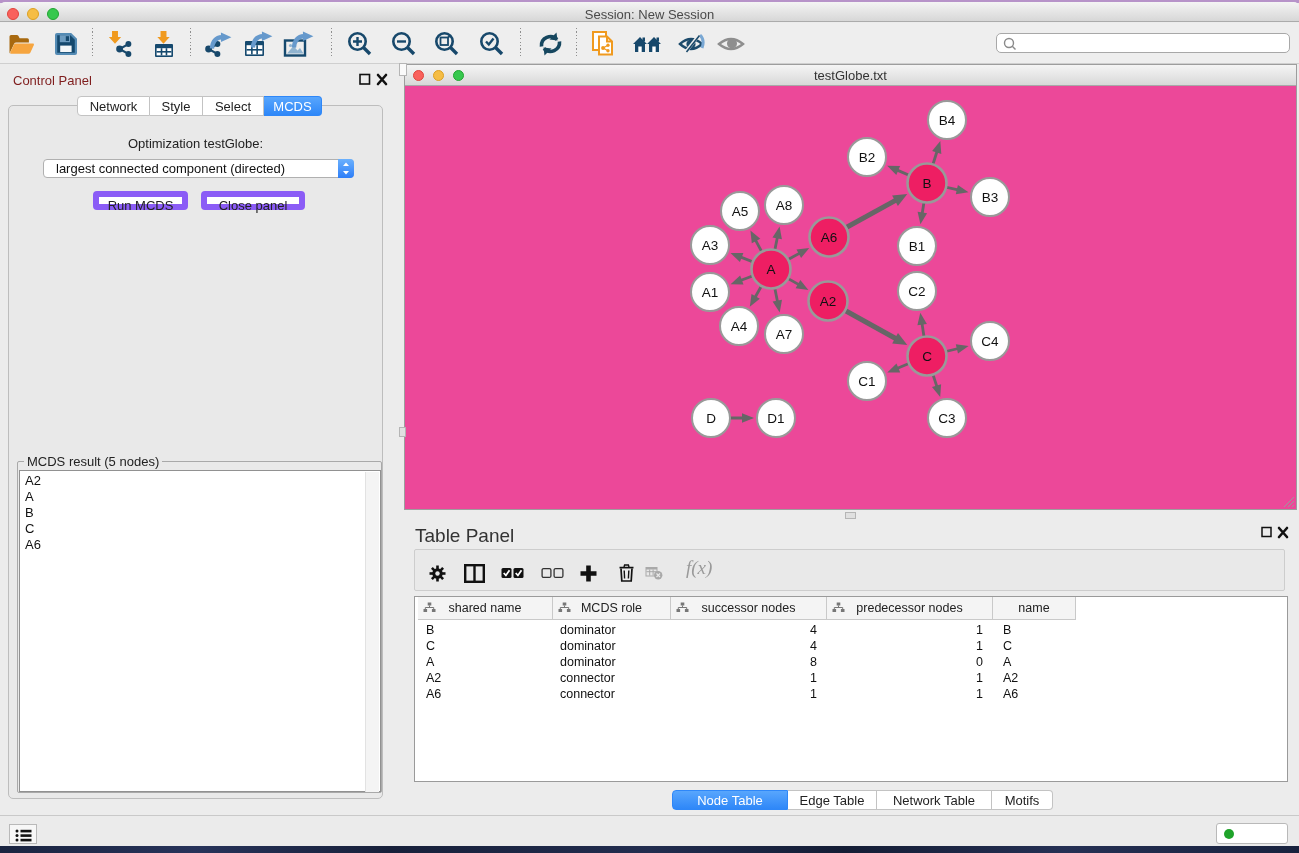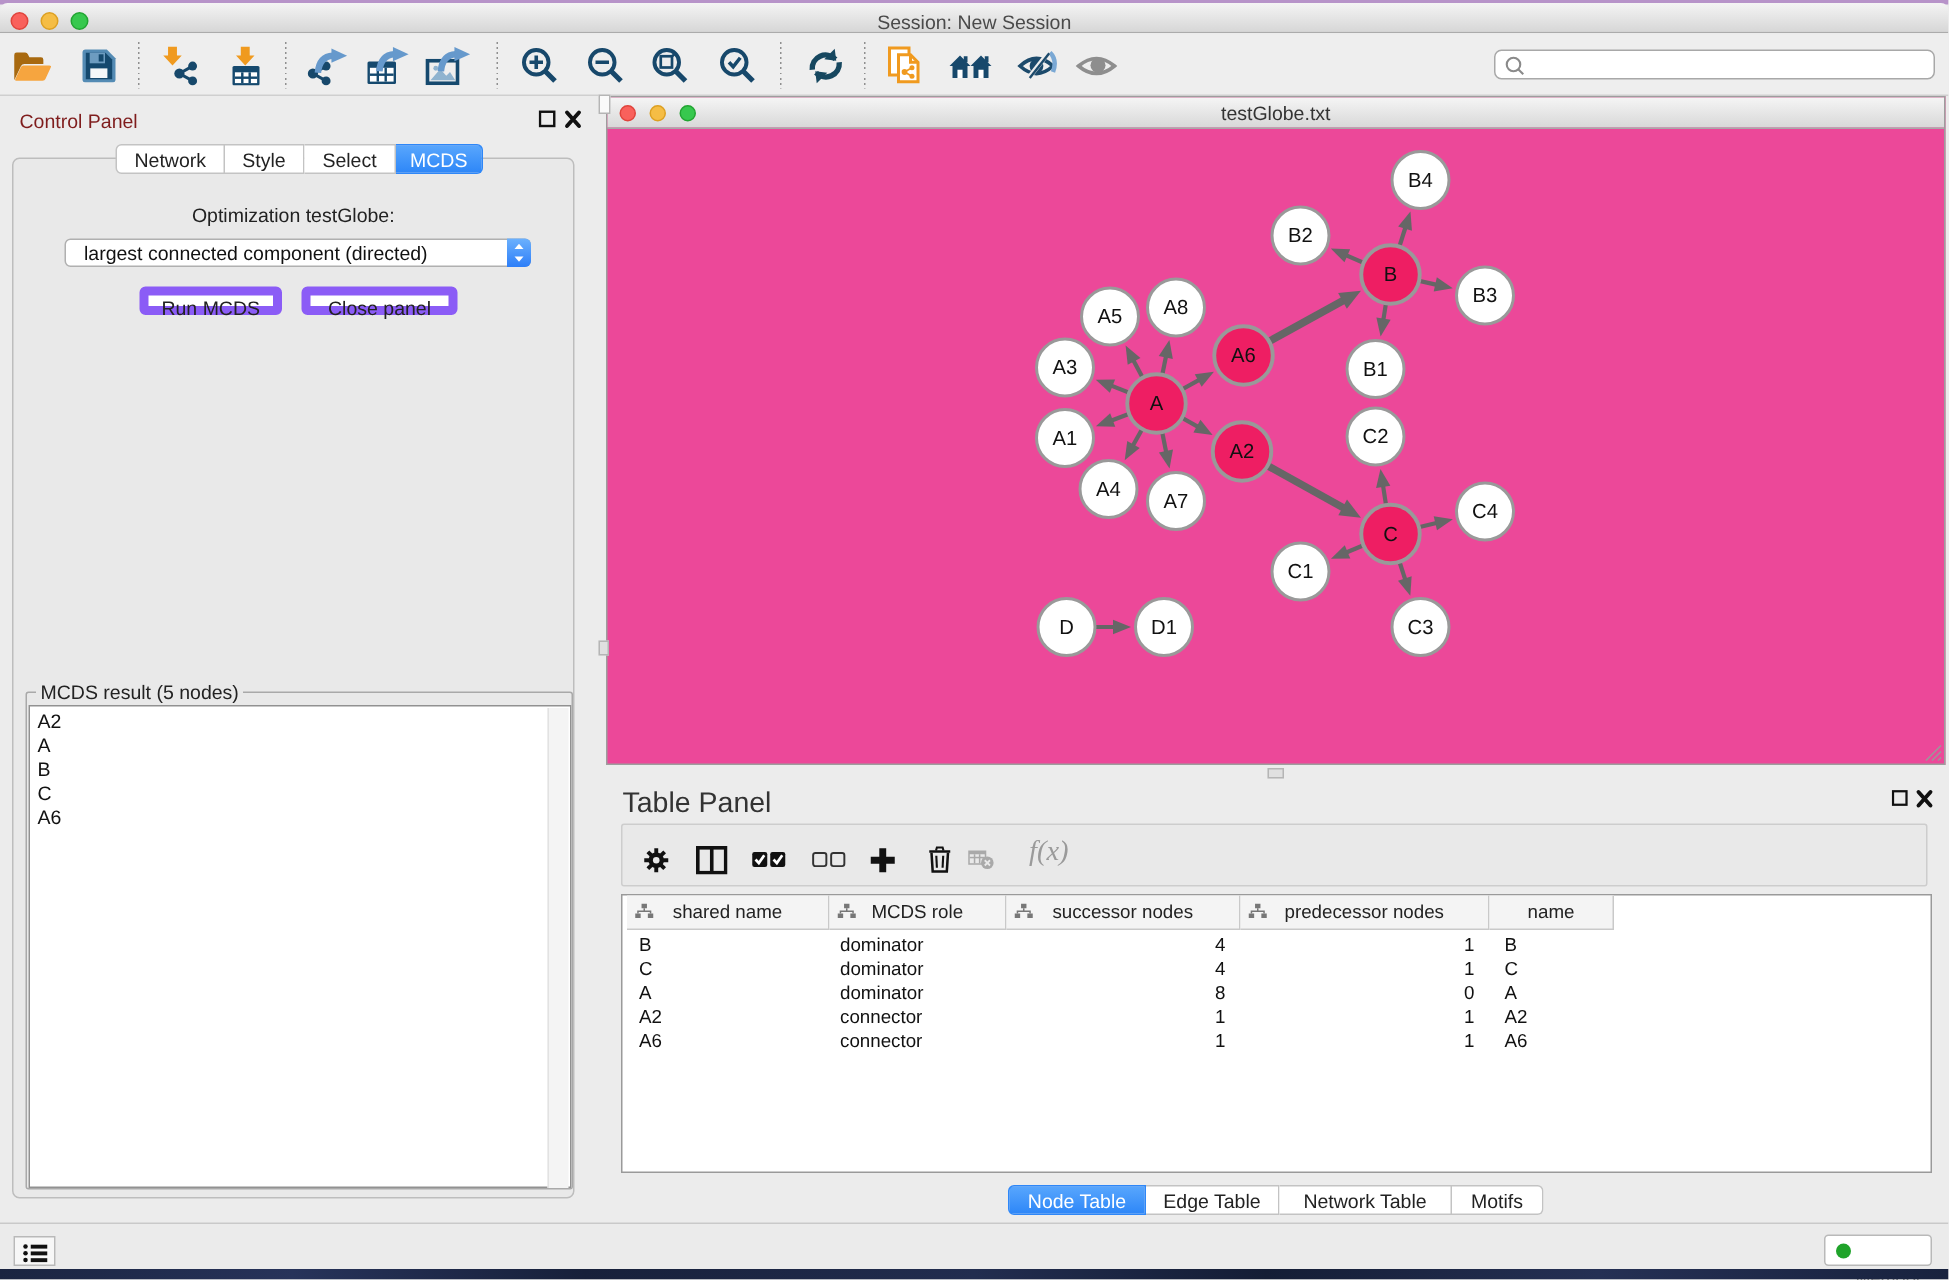--- a/index.html
+++ b/index.html
@@ -472,21 +472,21 @@
     <div class="trow num" style="left:256px;top:73px;width:146px">1</div>
     <div class="trow num" style="left:412px;top:73px;width:156px">1</div>
     <div class="trow" style="left:588px;top:73px">A2</div>
     <div class="trow" style="left:11px;top:89px">A6</div>
     <div class="trow" style="left:145px;top:89px">connector</div>
     <div class="trow num" style="left:256px;top:89px;width:146px">1</div>
     <div class="trow num" style="left:412px;top:89px;width:156px">1</div>
     <div class="trow" style="left:588px;top:89px">A6</div>
 </div>
 <div class="abs" id="btabs">
-  <div class="tab first sel2" style="width:92px;background:linear-gradient(#58a6fd,#2e87f8);color:#fff;border-color:#2e87f8">Node Table</div>
+  <div class="tab first sel2" style="width:116px;background:linear-gradient(#58a6fd,#2e87f8);color:#fff;border-color:#2e87f8">Node Table</div>
   <div class="tab" style="width:89px">Edge Table</div>
   <div class="tab" style="width:115px">Network Table</div>
   <div class="tab" style="width:61px;border-radius:0 4px 4px 0">Motifs</div>
 </div>
 
 <div class="abs" id="statusbar"></div>
 <div class="abs" id="listbtn">
     <svg width="26" height="18" style="position:absolute;left:5px;top:3px">
       <circle cx="2" cy="3" r="1.5" fill="#111"></circle>
       <circle cx="2" cy="7.5" r="1.5" fill="#111"></circle>

